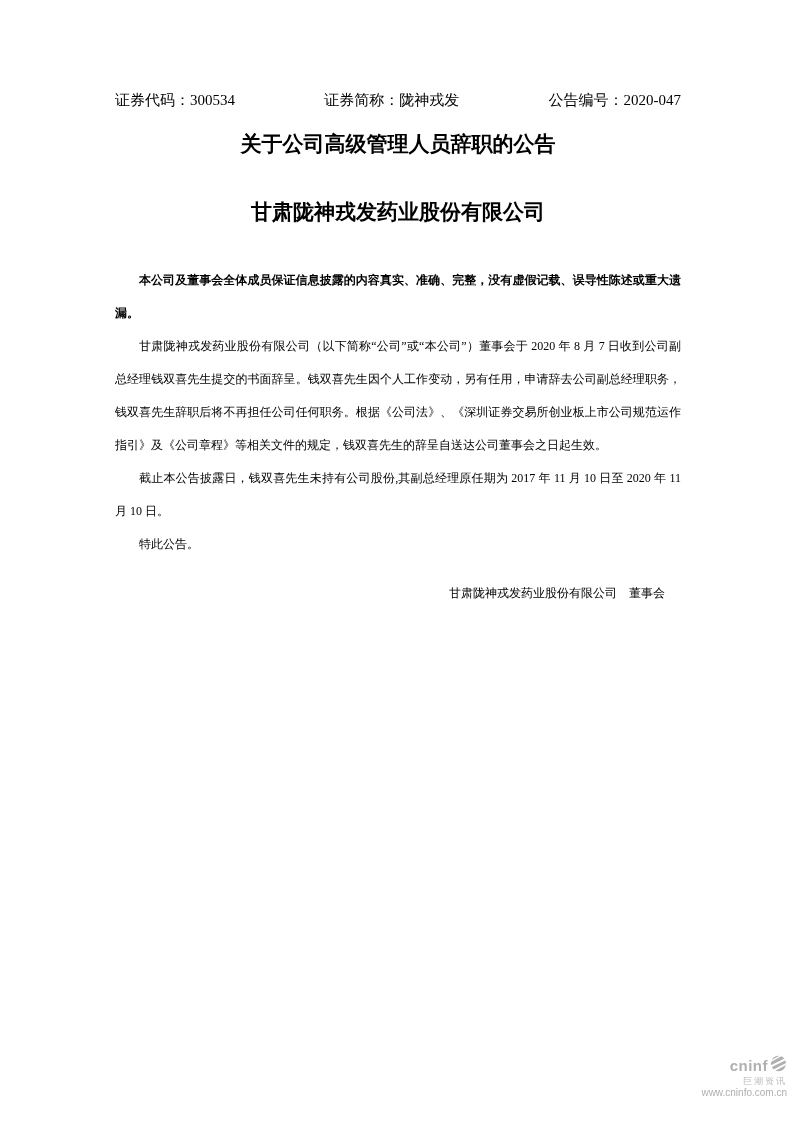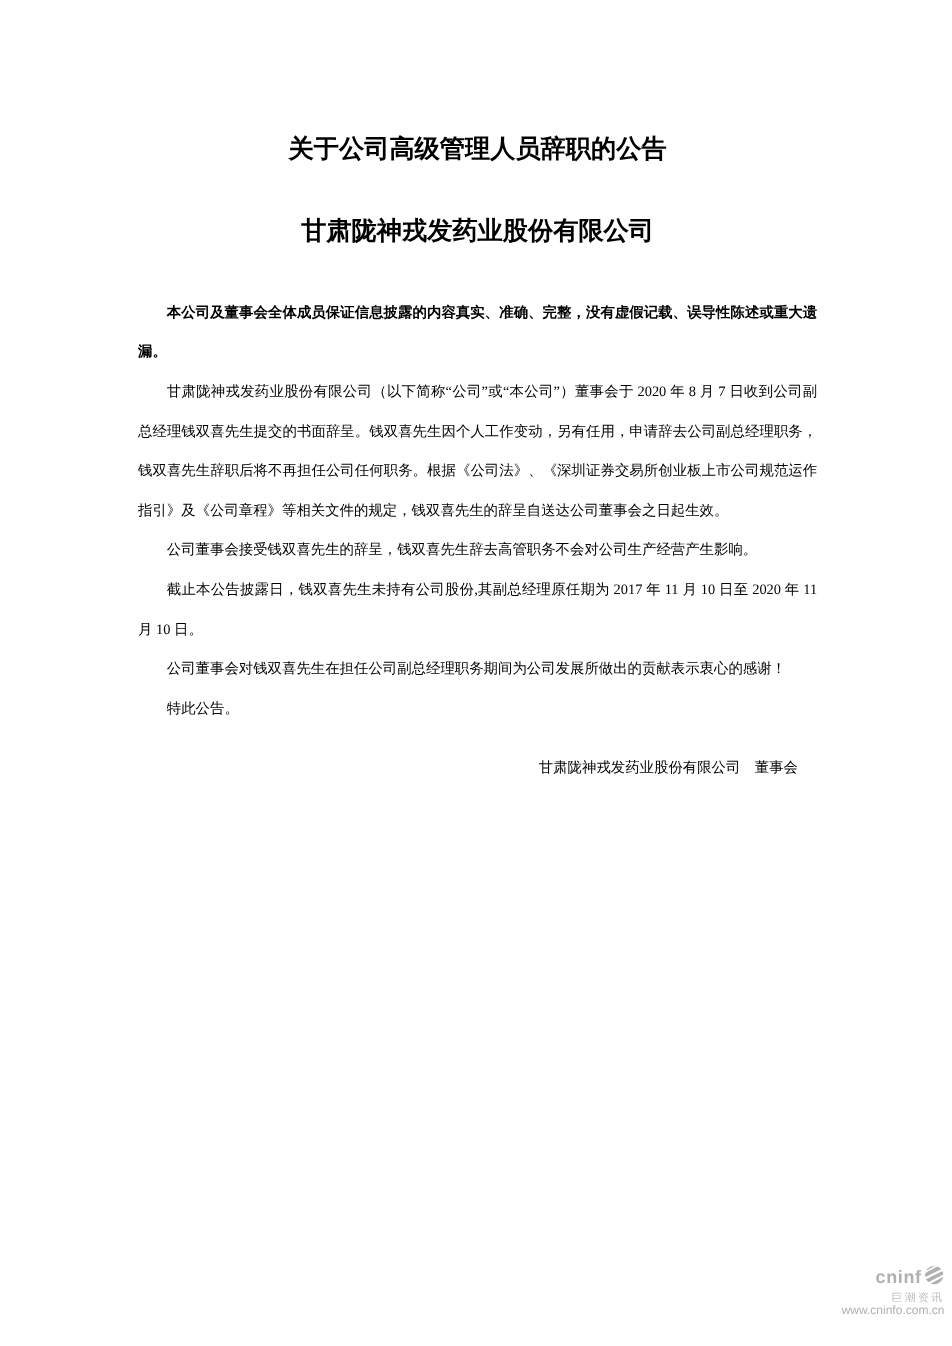--- a/index.html
+++ b/index.html
@@ -82,30 +82,33 @@
   .wm-url {
     font-size: 10px;
     color: #b0b0b0;
   }
 </style>
 </head>
 <body>
 
 <div class="page">
 
+  <div class="doc-header">
+    <span>证券代码：300534</span>
+    <span>证券简称：陇神戎发</span>
+    <span>公告编号：2020-047</span>
+  </div>
 
   <h1 class="title title-subject">关于公司高级管理人员辞职的公告</h1>
   <h1 class="title title-company">甘肃陇神戎发药业股份有限公司</h1>
 
   <p class="bodytext indent disclaimer">本公司及董事会全体成员保证信息披露的内容真实、准确、完整，没有虚假记载、误导性陈述或重大遗漏。</p>
 
   <p class="bodytext indent body-first">甘肃陇神戎发药业股份有限公司（以下简称“公司”或“本公司”）董事会于 2020 年 8 月 7 日收到公司副总经理钱双喜先生提交的书面辞呈。钱双喜先生因个人工作变动，另有任用，申请辞去公司副总经理职务，钱双喜先生辞职后将不再担任公司任何职务。根据《公司法》、《深圳证券交易所创业板上市公司规范运作指引》及《公司章程》等相关文件的规定，钱双喜先生的辞呈自送达公司董事会之日起生效。</p>
-  <p class="bodytext indent">公司董事会接受钱双喜先生的辞呈，钱双喜先生辞去高管职务不会对公司生产经营产生影响。</p>
   <p class="bodytext indent">截止本公告披露日，钱双喜先生未持有公司股份,其副总经理原任期为 2017 年 11 月 10 日至 2020 年 11 月 10 日。</p>
-  <p class="bodytext indent">公司董事会对钱双喜先生在担任公司副总经理职务期间为公司发展所做出的贡献表示衷心的感谢！</p>
   <p class="bodytext indent">特此公告。</p>
 
   <div class="signature bodytext">
     <p>甘肃陇神戎发药业股份有限公司　董事会</p>
   </div>
 
 </div>
 
 <div class="watermark">
   <div class="wm-brand-row">

